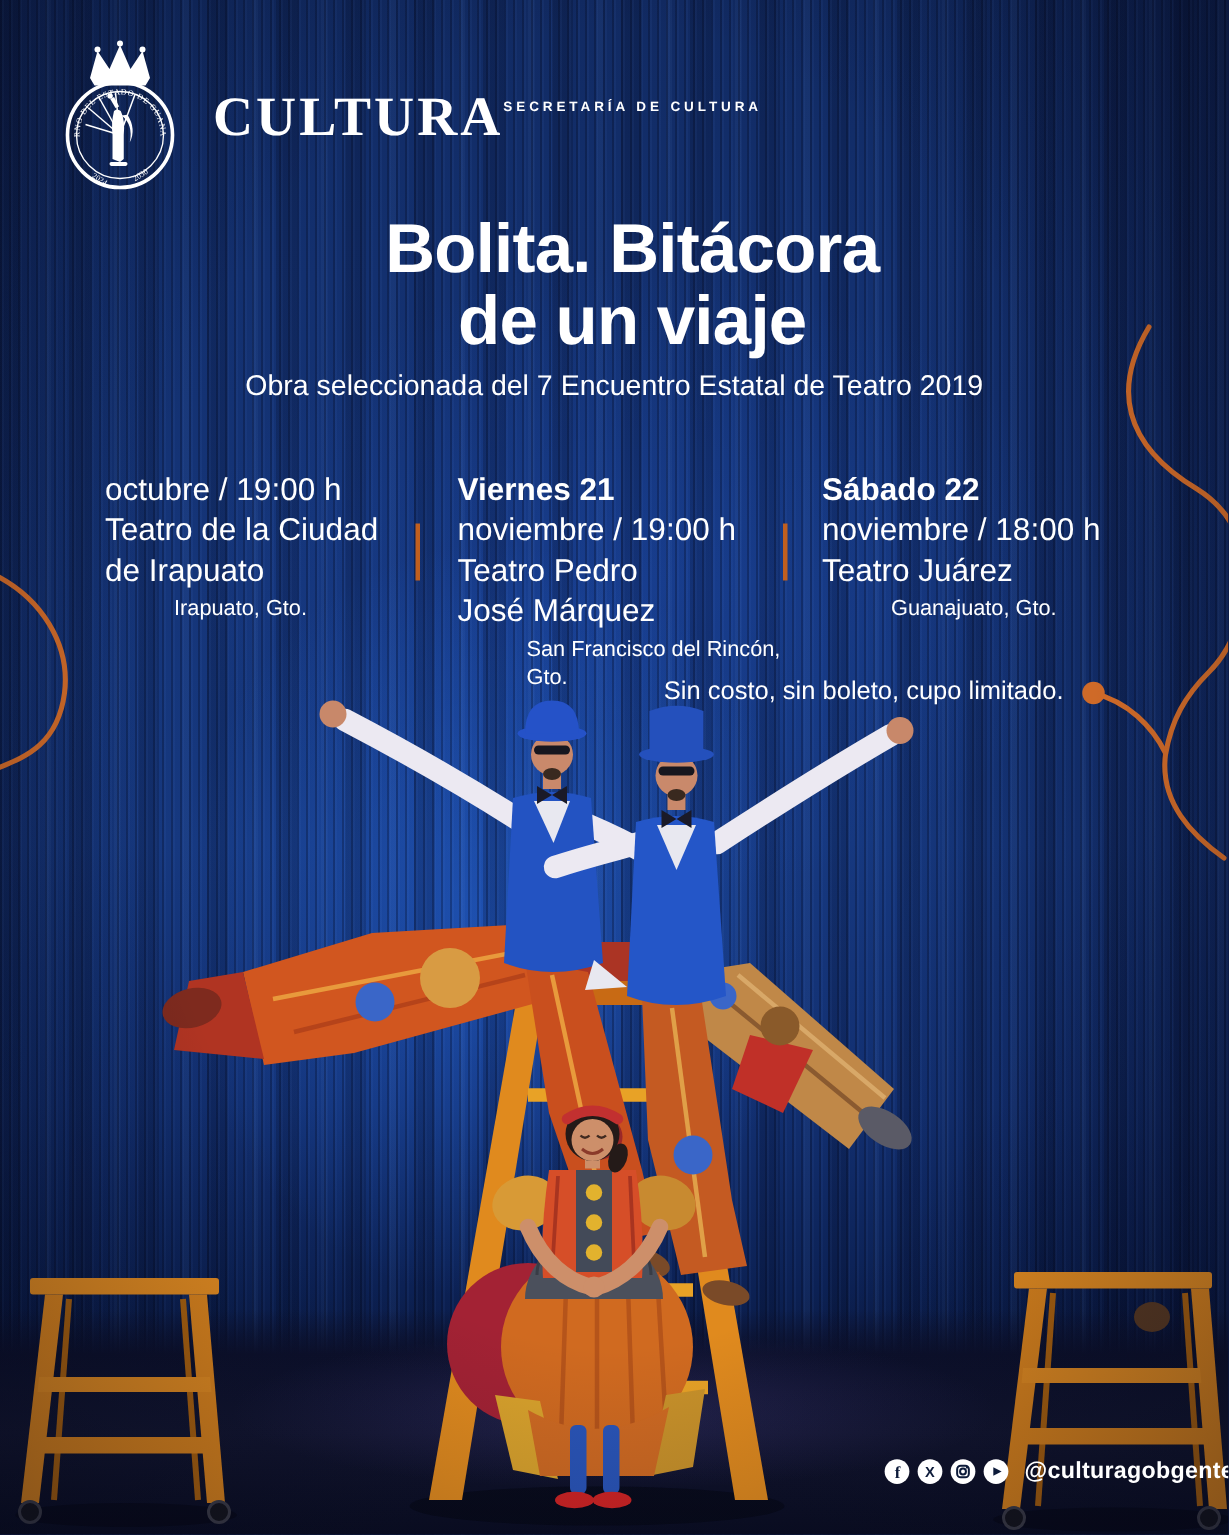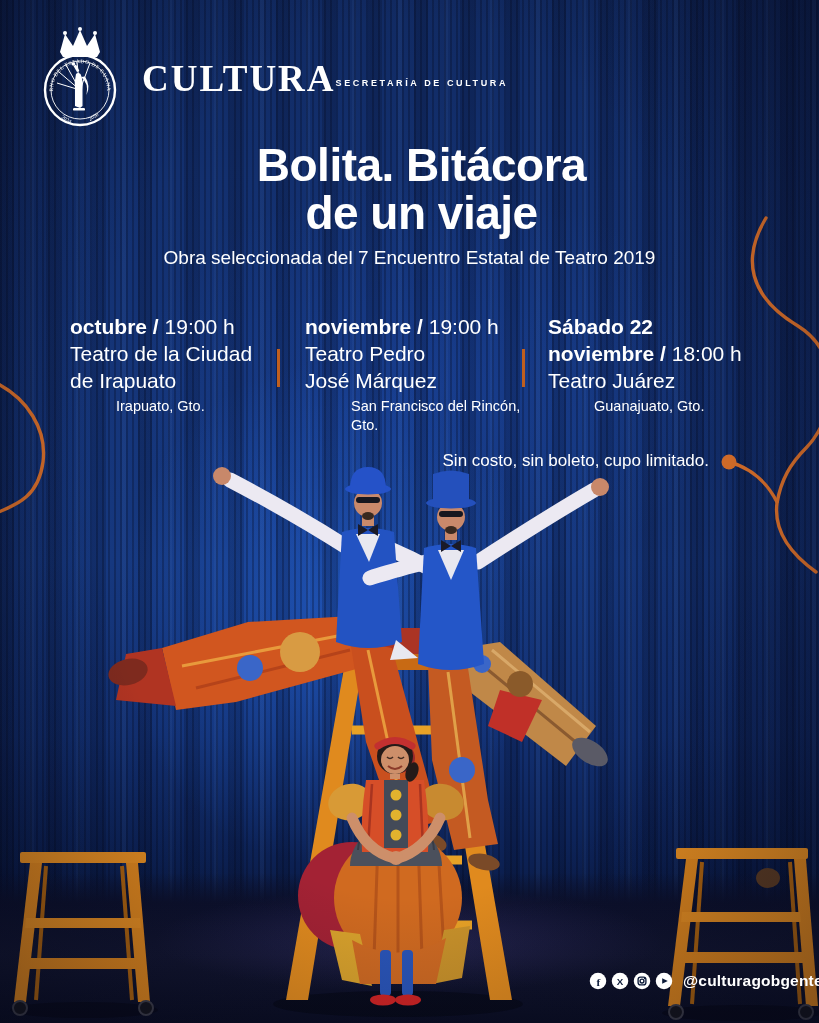--- a/index.html
+++ b/index.html
@@ -23,34 +23,34 @@
   }
   .scene{position:absolute;left:0;top:0;}
   .vignette{
     position:absolute;inset:0;pointer-events:none;
     background:radial-gradient(ellipse at 50% 45%, transparent 55%, rgba(4,7,22,0.38) 100%);
   }
   
   .logo{position:absolute;left:30px;top:26px;display:flex;align-items:center;gap:12px;}
   .wordmark-block{display:flex;flex-direction:row;}
   .wordmark{font-family:"Liberation Serif",serif;font-weight:bold;font-size:37px;letter-spacing:2px;line-height:1;}
-  .department{font-size:9px;font-weight:bold;letter-spacing:2.6px;margin-top:18px;}
+  .department{font-size:9px;font-weight:bold;letter-spacing:2.6px;margin-top:6px;}
   
   .title{position:absolute;left:12px;top:141px;width:100%;text-align:center;margin:0;
          font-size:46px;font-weight:bold;letter-spacing:-0.5px;line-height:48px;}
   .subtitle{position:absolute;left:0;top:247px;width:100%;text-align:center;margin:0;font-size:19px;}
   
   .shows{position:absolute;left:0;top:313px;width:100%;}
   .col{position:absolute;top:0;}
   .col1{left:70px;width:205px;}
   .col2{left:305px;width:230px;}
   .col3{left:548px;width:245px;}
   .day{font-size:21px;font-weight:bold;line-height:27px;}
   .when{font-size:21px;line-height:27px;}
-  .when .month{font-weight:bold;}
+  .when .month{font-weight:normal;}
   .venue{font-size:21px;line-height:27px;}
   .loc{font-size:14.5px;line-height:19px;margin-top:3px;padding-left:46px;}
   .divider{position:absolute;width:2.5px;height:38px;top:36px;background:#c05f1f;}
   .divider1{left:277px;}
   .divider2{left:522px;}
   
   .notice{position:absolute;top:451px;right:110px;margin:0;font-size:17px;}
   
   .social{position:absolute;left:589px;top:972px;display:flex;align-items:center;gap:4px;}
   .social .handle{font-size:15.5px;font-weight:bold;margin-left:6px;letter-spacing:0.2px;}
@@ -277,20 +277,21 @@
     <article class="col col1">
       <div class="when"><span class="month">octubre /</span> <span class="time">19:00 h</span></div>
       <div class="venue">Teatro de la Ciudad</div>
       <div class="venue">de Irapuato</div>
       <div class="loc">Irapuato, Gto.</div>
     </article>
 
     <div class="divider divider1"></div>
 
     <article class="col col2">
+      <div class="day">Viernes 21</div>
       <div class="when"><span class="month">noviembre /</span> <span class="time">19:00 h</span></div>
       <div class="venue">Teatro Pedro</div>
       <div class="venue">José Márquez</div>
       <div class="loc">San Francisco del Rincón, Gto.</div>
     </article>
 
     <div class="divider divider2"></div>
 
     <article class="col col3">
       <div class="day">Sábado 22</div>

